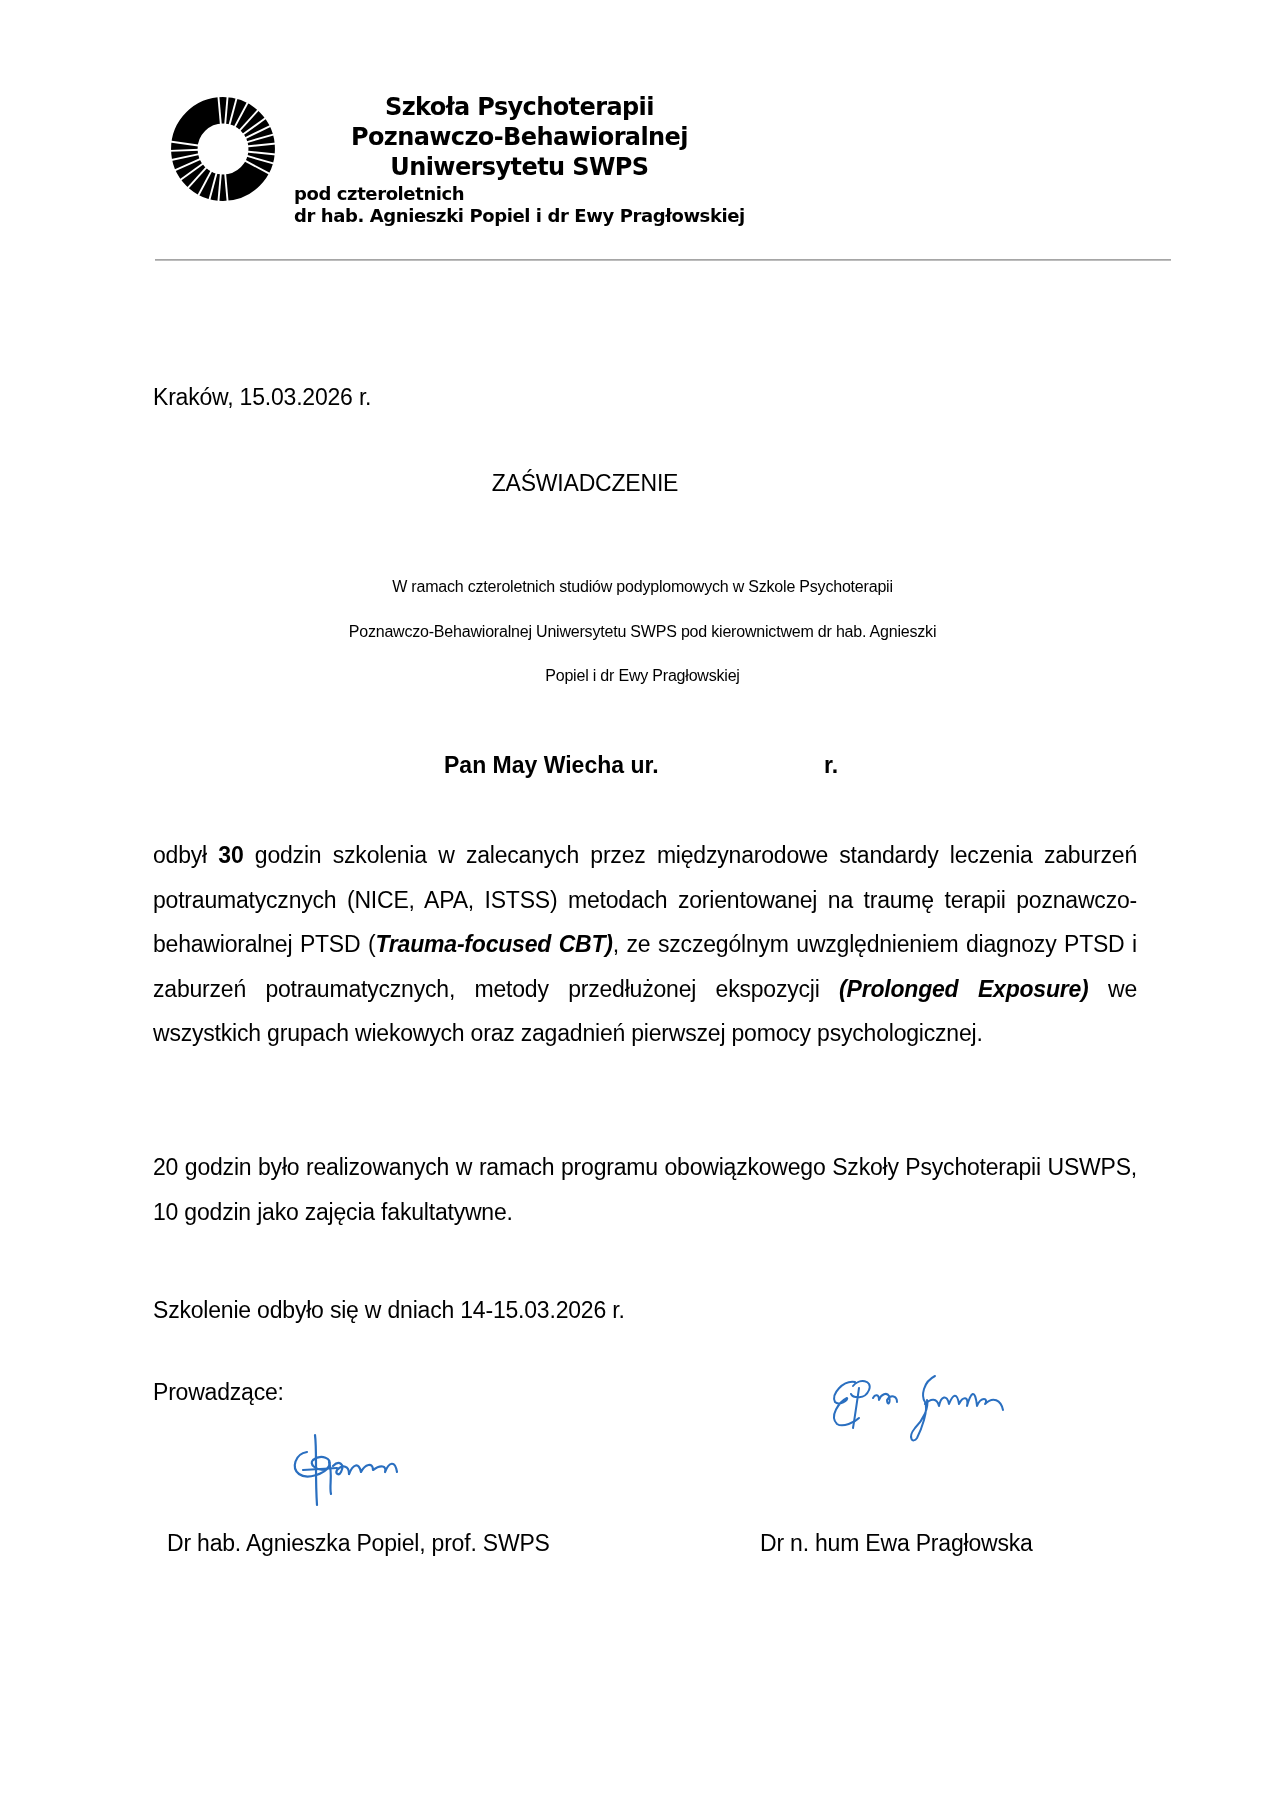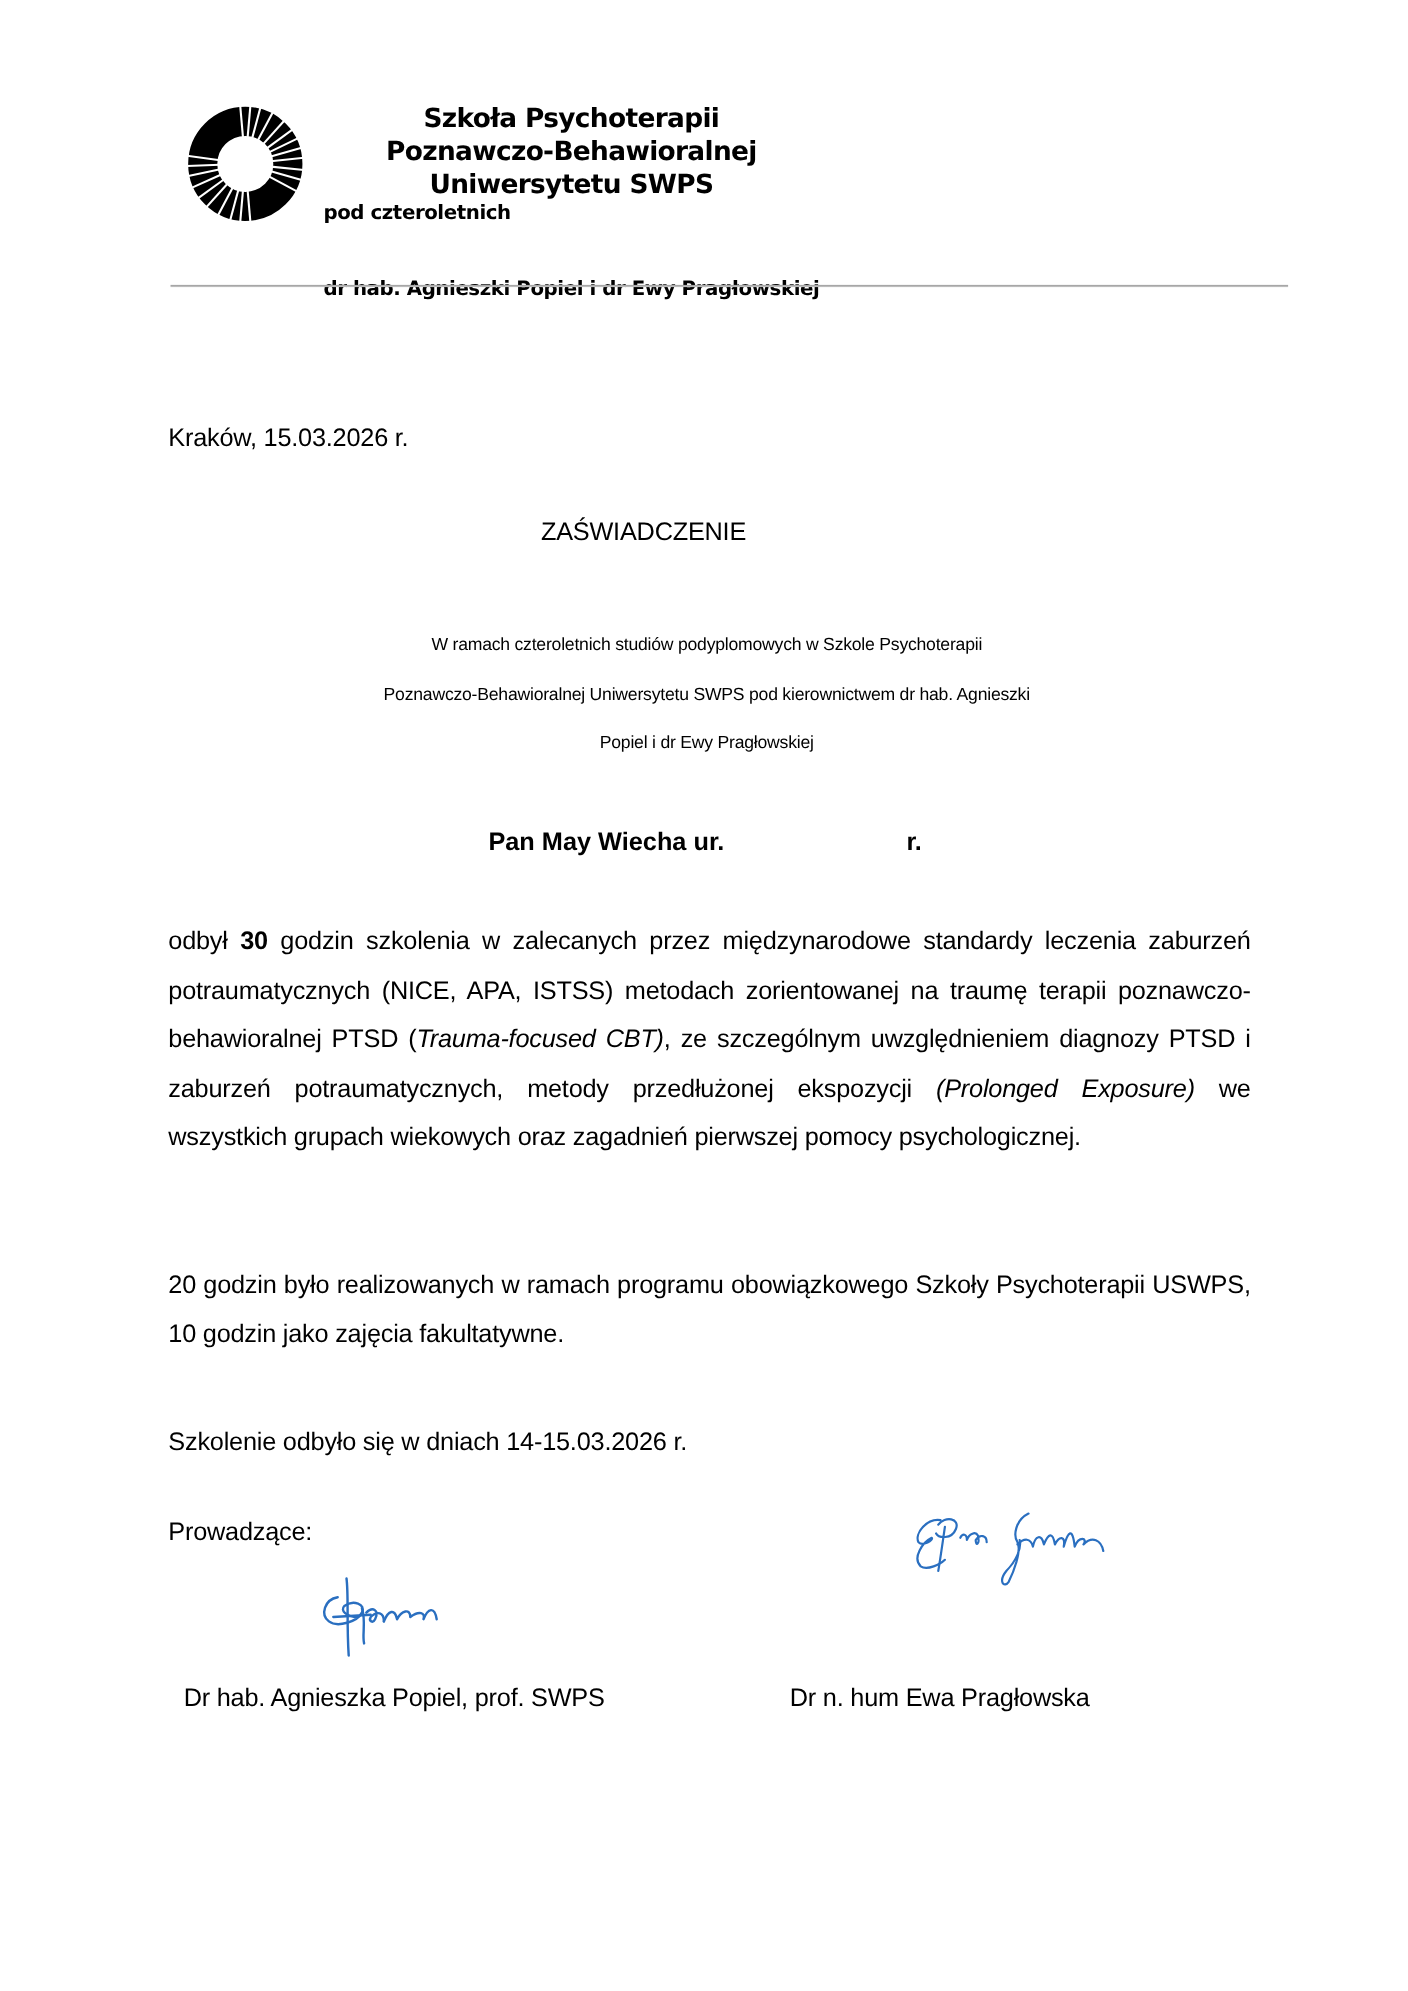--- a/index.html
+++ b/index.html
@@ -44,21 +44,20 @@
       white-space: nowrap;
       text-align: center;
     }
     .org .l4, .org .l5 {
       font-size: 18px;
       line-height: 22px;
       display: block;
       font-weight: bold;
       letter-spacing: -0.4px;
       white-space: nowrap;
-      margin-top: 47px;
     }
     .org .l4 { margin-top: 1px; }
     .rule {
       position: absolute;
       left: 155px;
       top: 259px;
       width: 1016px;
       height: 2px;
       background: linear-gradient(#9a9a9a, #c8c8c8);
     }
@@ -100,28 +99,28 @@
       line-height: 44.5px;
       text-align: justify;
       text-align-last: left;
       letter-spacing: -0.2px;
     }
     .p1 { top: 833px; }
     .p2 { top: 1145px; }
     .p3 { top: 1288px; }
     .leaders { left: 153px; top: 1377px; }
     .sig-a-name { left: 167px; top: 1528px; }
-    .sig-b-name { left: 718px; top: 1528px; }
+    .sig-b-name { left: 760px; top: 1528px; }
     .sig {
       position: absolute;
     }
     .sig-a { left: 285px; top: 1430px; width: 125px; height: 85px; }
     .sig-b { left: 825px; top: 1372px; width: 200px; height: 80px; }
     b { font-weight: bold; }
-    i { font-style: italic; }
+    i { font-style: italic; font-weight: bold; }
   </style>
 </head>
 <body>
 
 <div class="header">
   <svg class="logo" viewBox="0 0 100 100">
     <g id="ring">
         <circle cx="50" cy="50" r="36.5" fill="none" stroke="#000" stroke-width="25"></circle>
         <line x1="48.08257365955152" y1="28.0837166419816" x2="45.55505711986943" y2="-0.8059296026790221" stroke="#fff" stroke-width="1.8"></line>
         <line x1="51.91742634044848" y1="28.0837166419816" x2="54.44494288013057" y2="-0.8059296026790221" stroke="#fff" stroke-width="1.8"></line>

